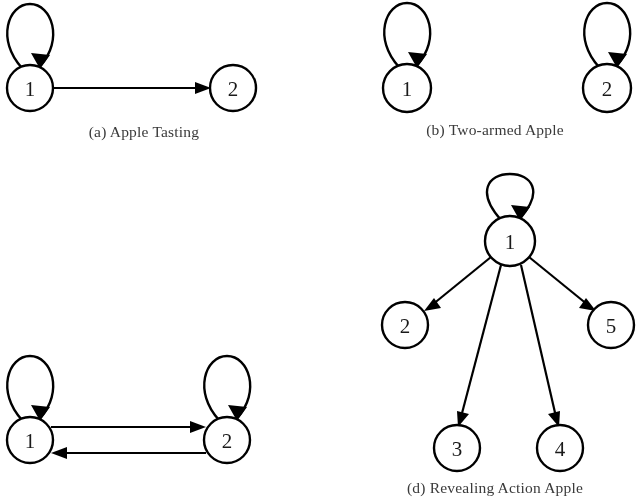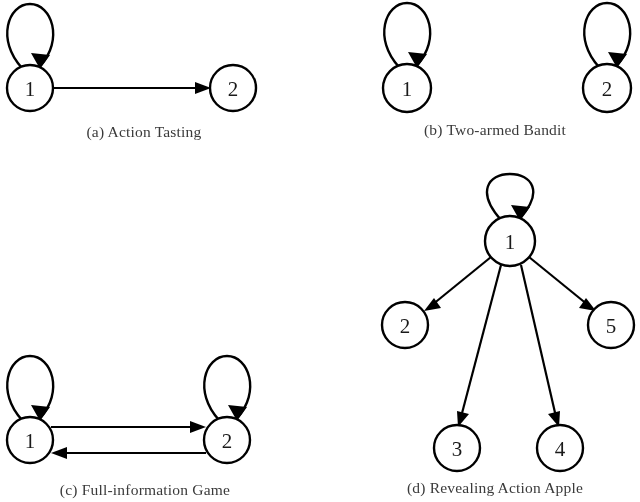--- a/index.html
+++ b/index.html
@@ -197,18 +197,17 @@
         <text class="node-label" x="457" y="449">3</text>
       </g>
       <g>
         <circle class="node-circle" cx="560" cy="448" r="23"></circle>
         <text class="node-label" x="560" y="449">4</text>
       </g>
     </g>
 
   </svg>
 
-  <div class="caption-text" id="caption-a">(a) Action Tasting</div>
-  <div class="caption-text" id="caption-b">(b) Two-armed Bandit</div>
-  <div class="caption-text" id="caption-c">(c) Full-information Game</div>
+  <div class="caption-text" id="caption-a">(a) Apple Tasting</div>
+  <div class="caption-text" id="caption-b">(b) Two-armed Apple</div>
   <div class="caption-text" id="caption-d">(d) Revealing Action Apple</div>
 
 </div>
 
 </body></html>

